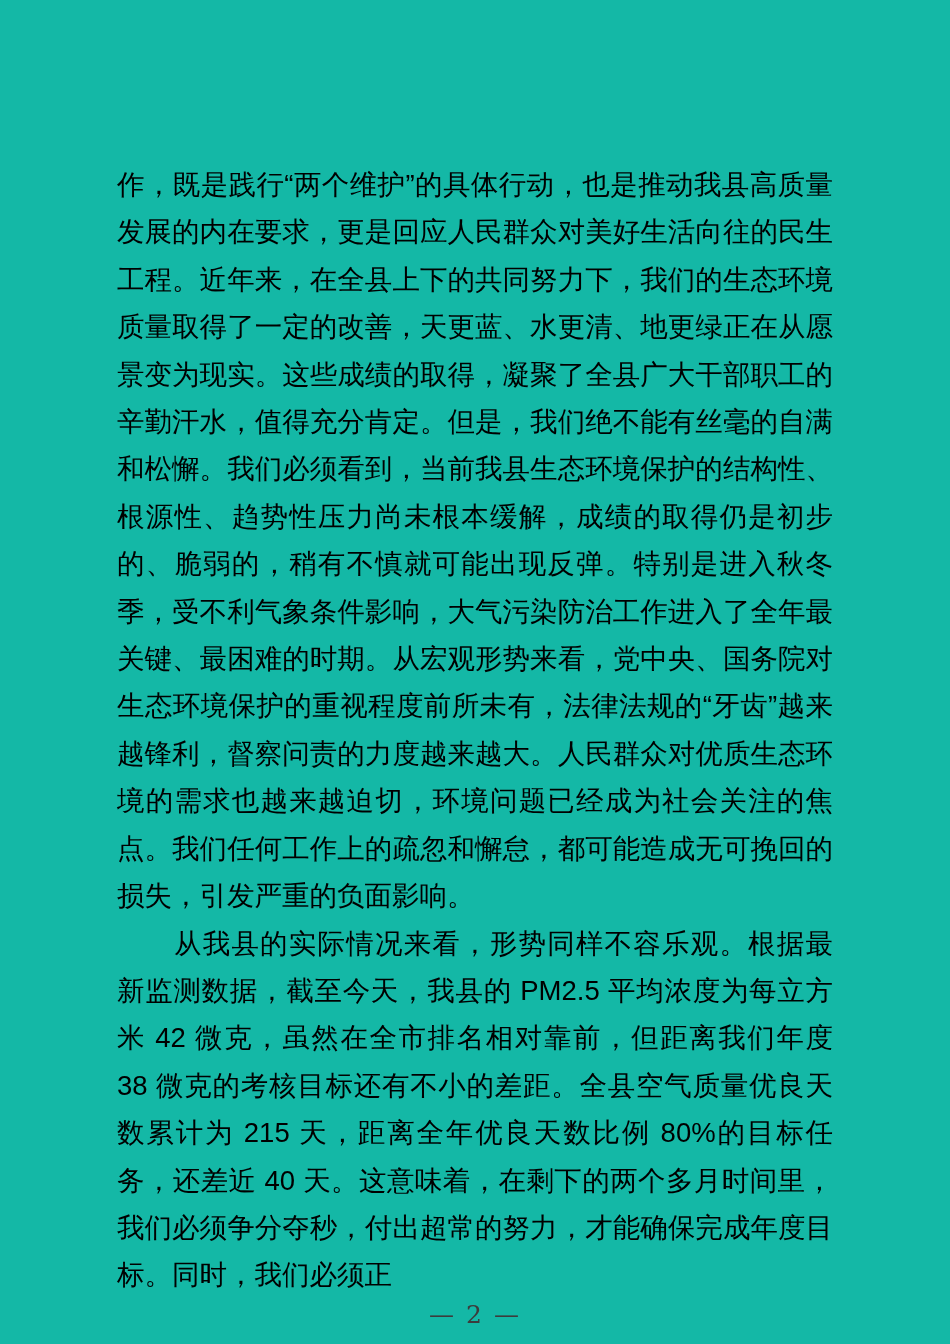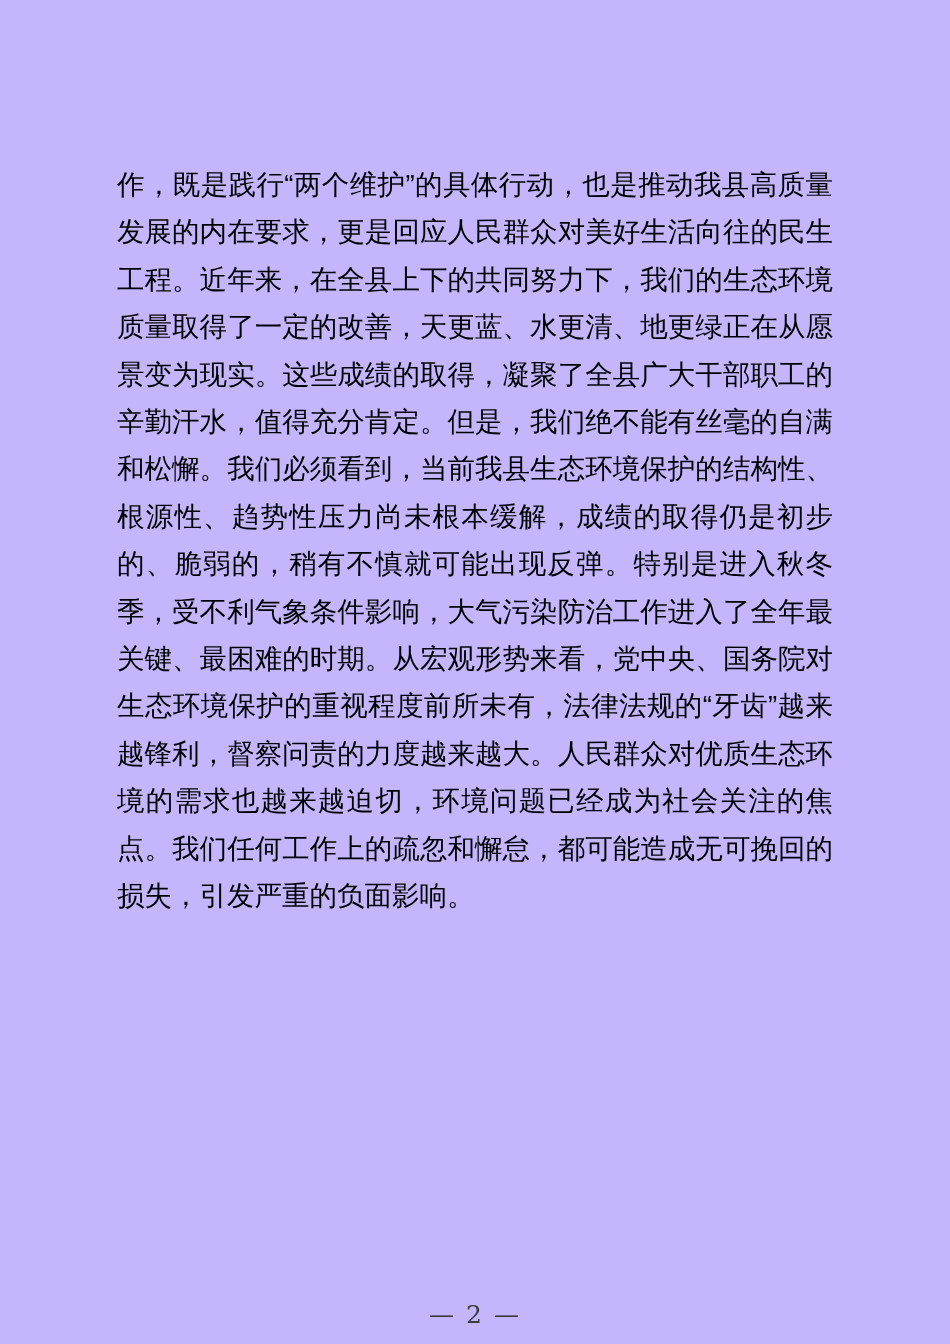--- a/index.html
+++ b/index.html
@@ -10,21 +10,21 @@
   body {
     width: 950px;
     height: 1344px;
     position: relative;
     overflow: hidden;
     font-family: "Liberation Sans", sans-serif;
   }
   .page {
     position: absolute;
     inset: 0;
-    background: #c4b5fd;
+    background: #14b8a6;
   }
   .doc-content {
     position: absolute;
     left: 117px;
     top: 161px;
     width: 716px;
     color: #000000;
     font-size: 27.5px;
     line-height: 47.4px;
     text-align: justify;
@@ -50,17 +50,18 @@
     letter-spacing: 2px;
   }
 </style>
 </head>
 <body>
 
 <div class="page">
 
   <div class="doc-content">
     <p>作，既是践行“两个维护”的具体行动，也是推动我县高质量发展的内在要求，更是回应人民群众对美好生活向往的民生工程。近年来，在全县上下的共同努力下，我们的生态环境质量取得了一定的改善，天更蓝、水更清、地更绿正在从愿景变为现实。这些成绩的取得，凝聚了全县广大干部职工的辛勤汗水，值得充分肯定。但是，我们绝不能有丝毫的自满和松懈。我们必须看到，当前我县生态环境保护的结构性、根源性、趋势性压力尚未根本缓解，成绩的取得仍是初步的、脆弱的，稍有不慎就可能出现反弹。特别是进入秋冬季，受不利气象条件影响，大气污染防治工作进入了全年最关键、最困难的时期。从宏观形势来看，党中央、国务院对生态环境保护的重视程度前所未有，法律法规的“牙齿”越来越锋利，督察问责的力度越来越大。人民群众对优质生态环境的需求也越来越迫切，环境问题已经成为社会关注的焦点。我们任何工作上的疏忽和懈怠，都可能造成无可挽回的损失，引发严重的负面影响。</p>
+    <p class="para-indent">从我县的实际情况来看，形势同样不容乐观。根据最新监测数据，截至今天，我县的 PM2.5 平均浓度为每立方米 42 微克，虽然在全市排名相对靠前，但距离我们年度 38 微克的考核目标还有不小的差距。全县空气质量优良天数累计为 215 天，距离全年优良天数比例 80%的目标任务，还差近 40 天。这意味着，在剩下的两个多月时间里，我们必须争分夺秒，付出超常的努力，才能确保完成年度目标。同时，我们必须正</p>
   </div>
 
   <div class="page-footer">— 2 —</div>
 
 </div>
 
 </body></html>

